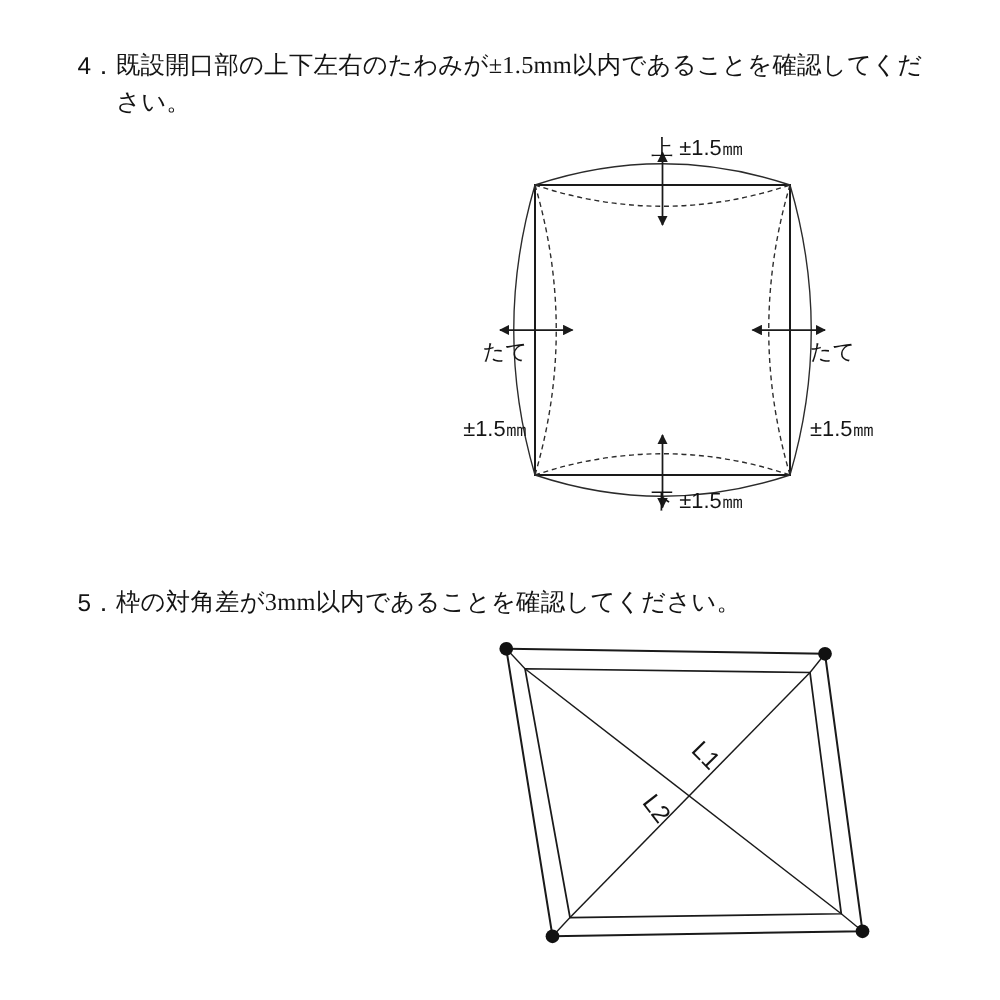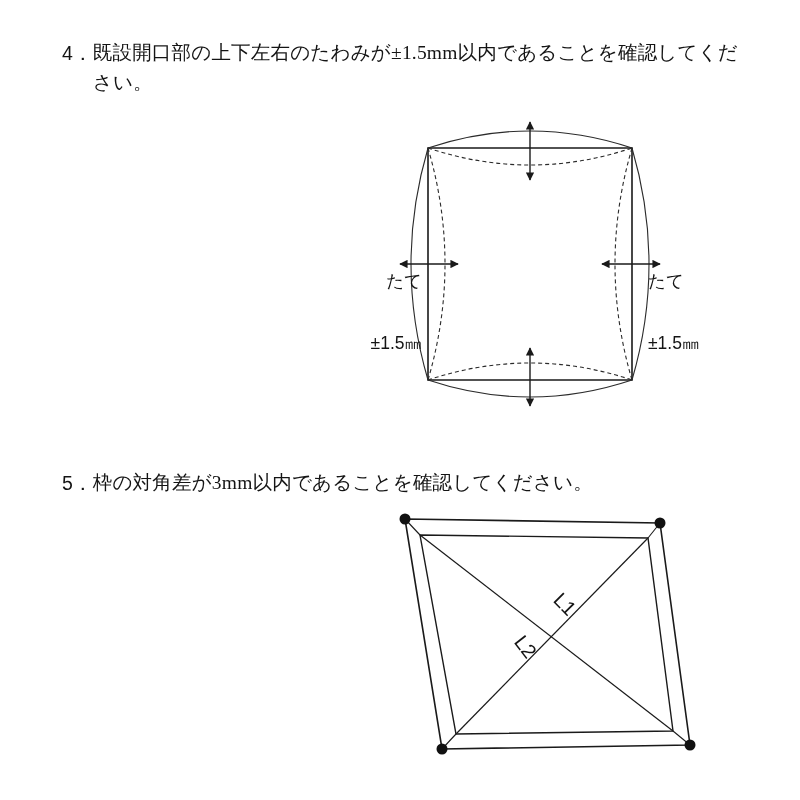--- a/index.html
+++ b/index.html
@@ -92,20 +92,22 @@
 
 <div class="page">
 
   <div class="step" id="step4">
     <span class="step-num">4．</span>
     <span class="step-text">既設開口部の上下左右のたわみが±1.5mm以内であることを確認してください。</span>
   </div>
 
   <div id="fig1">
 
+    <div class="fig-label" id="lbl-top">上 ±1.5㎜</div>
+    <div class="fig-label" id="lbl-bottom">下 ±1.5㎜</div>
 
     <div class="fig-label" id="lbl-left">
       <div>たて</div>
       <div>±1.5㎜</div>
     </div>
 
     <div class="fig-label" id="lbl-right">
       <div>たて</div>
       <div>±1.5㎜</div>
     </div>

